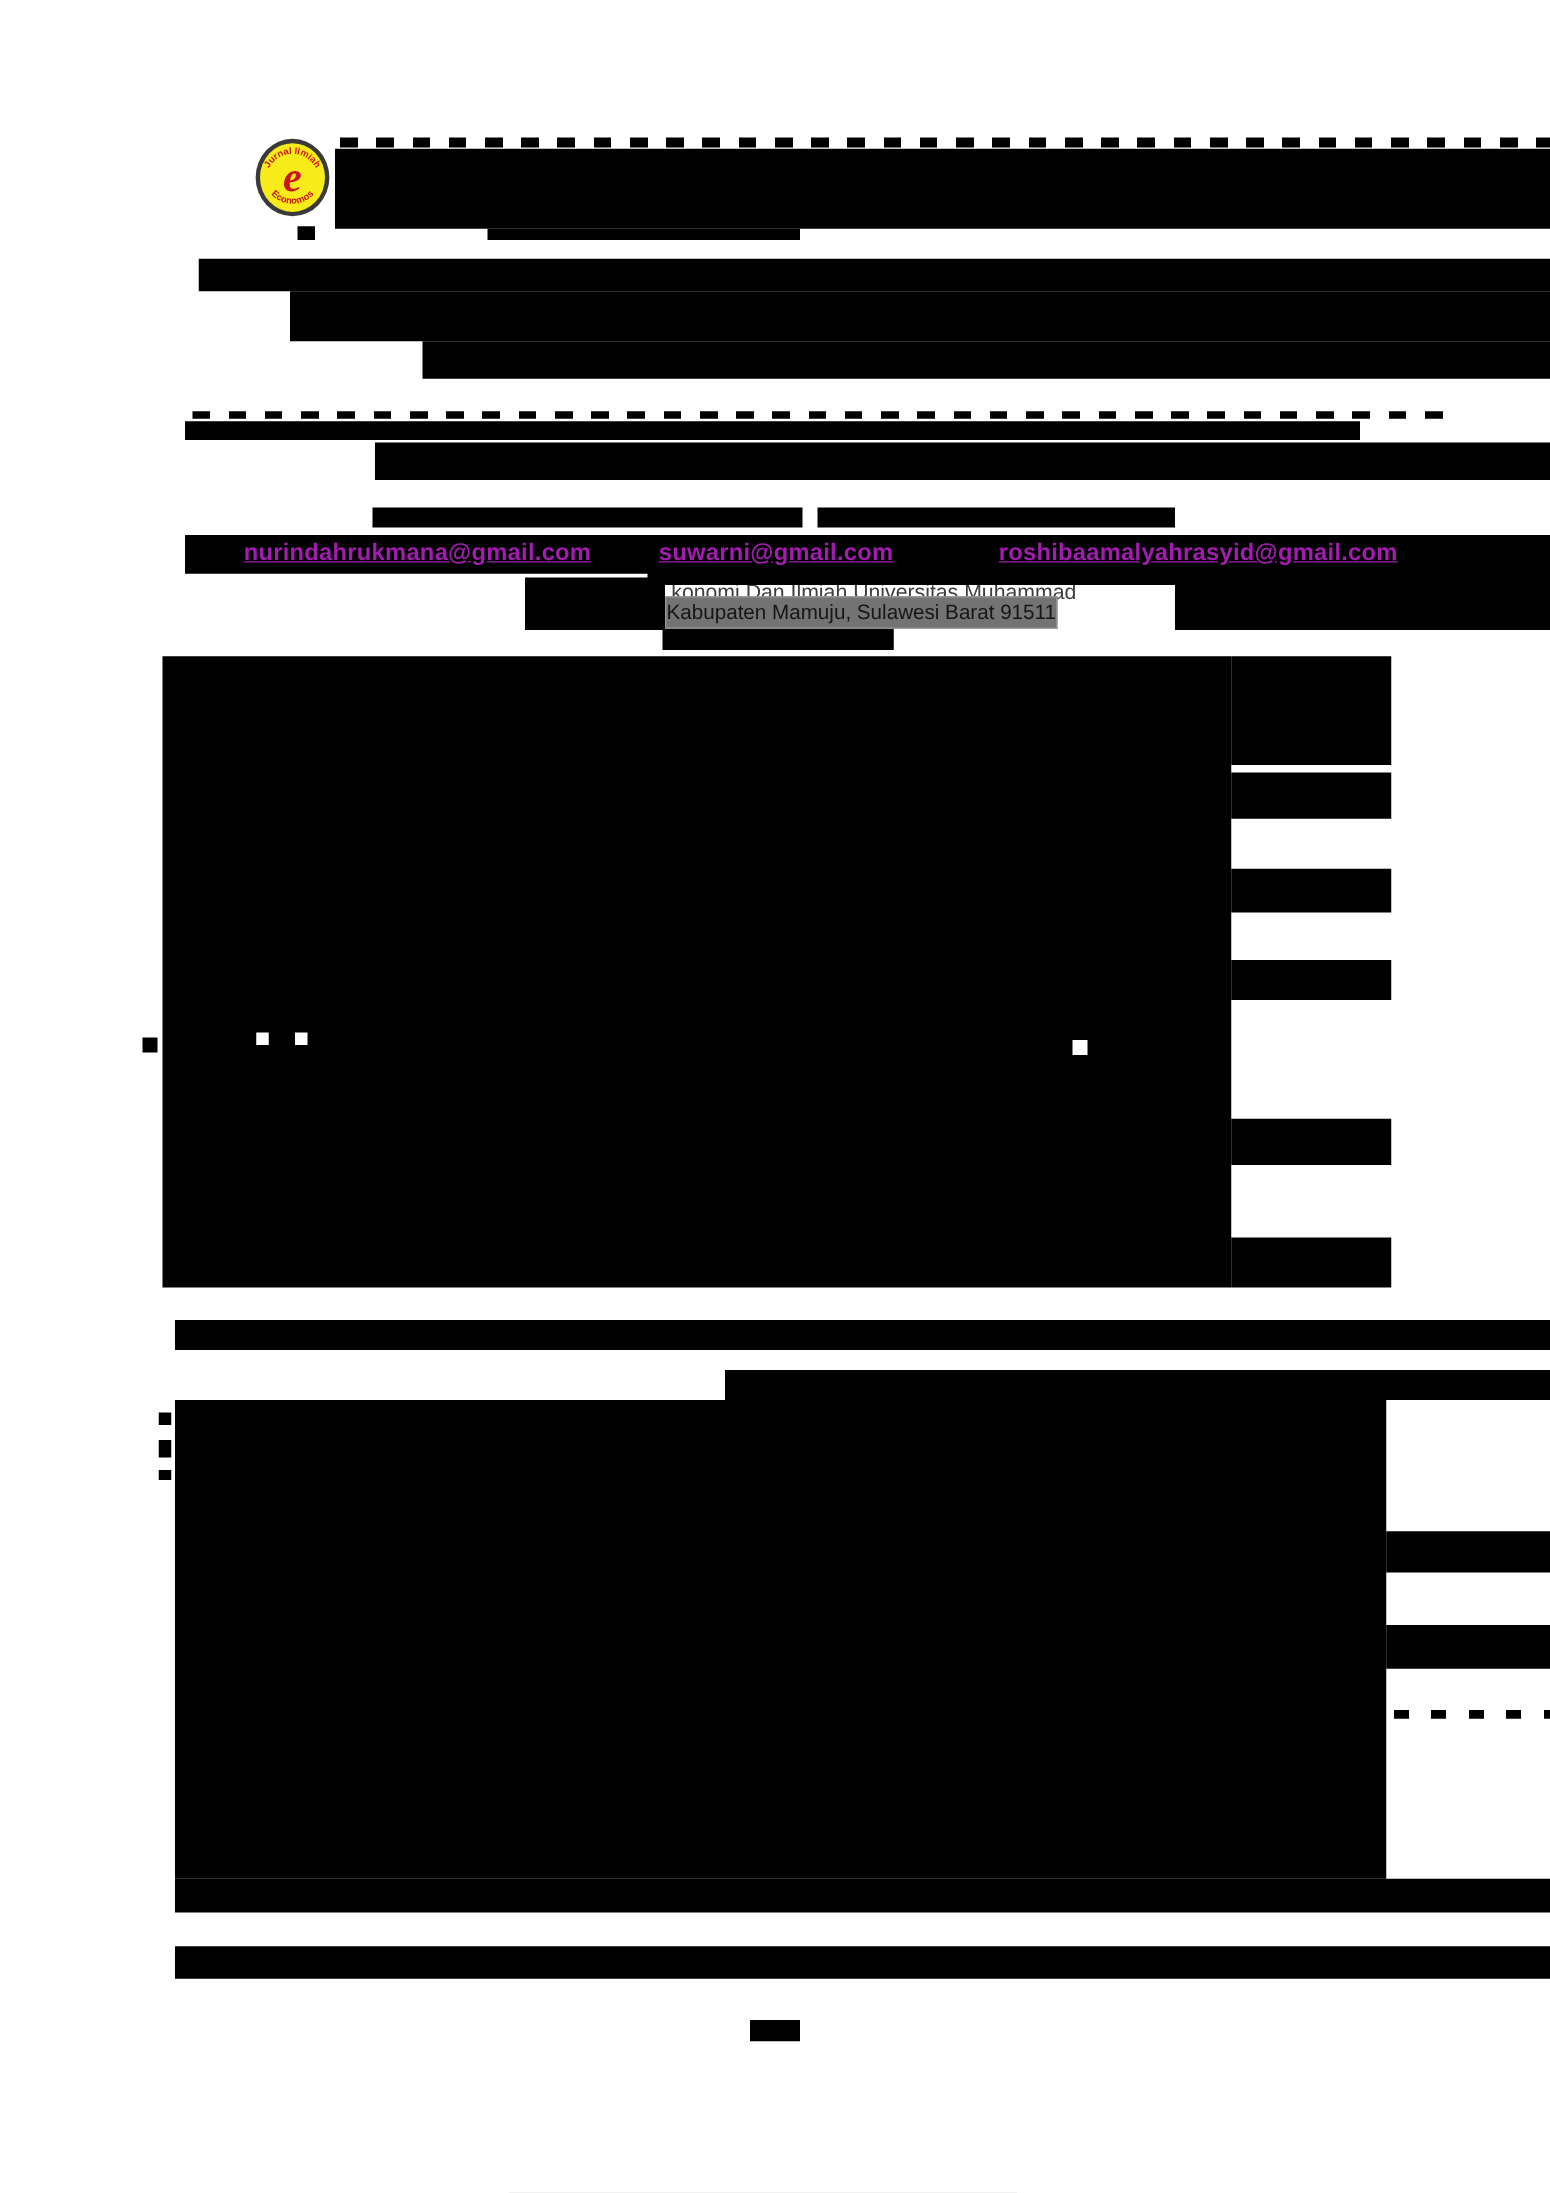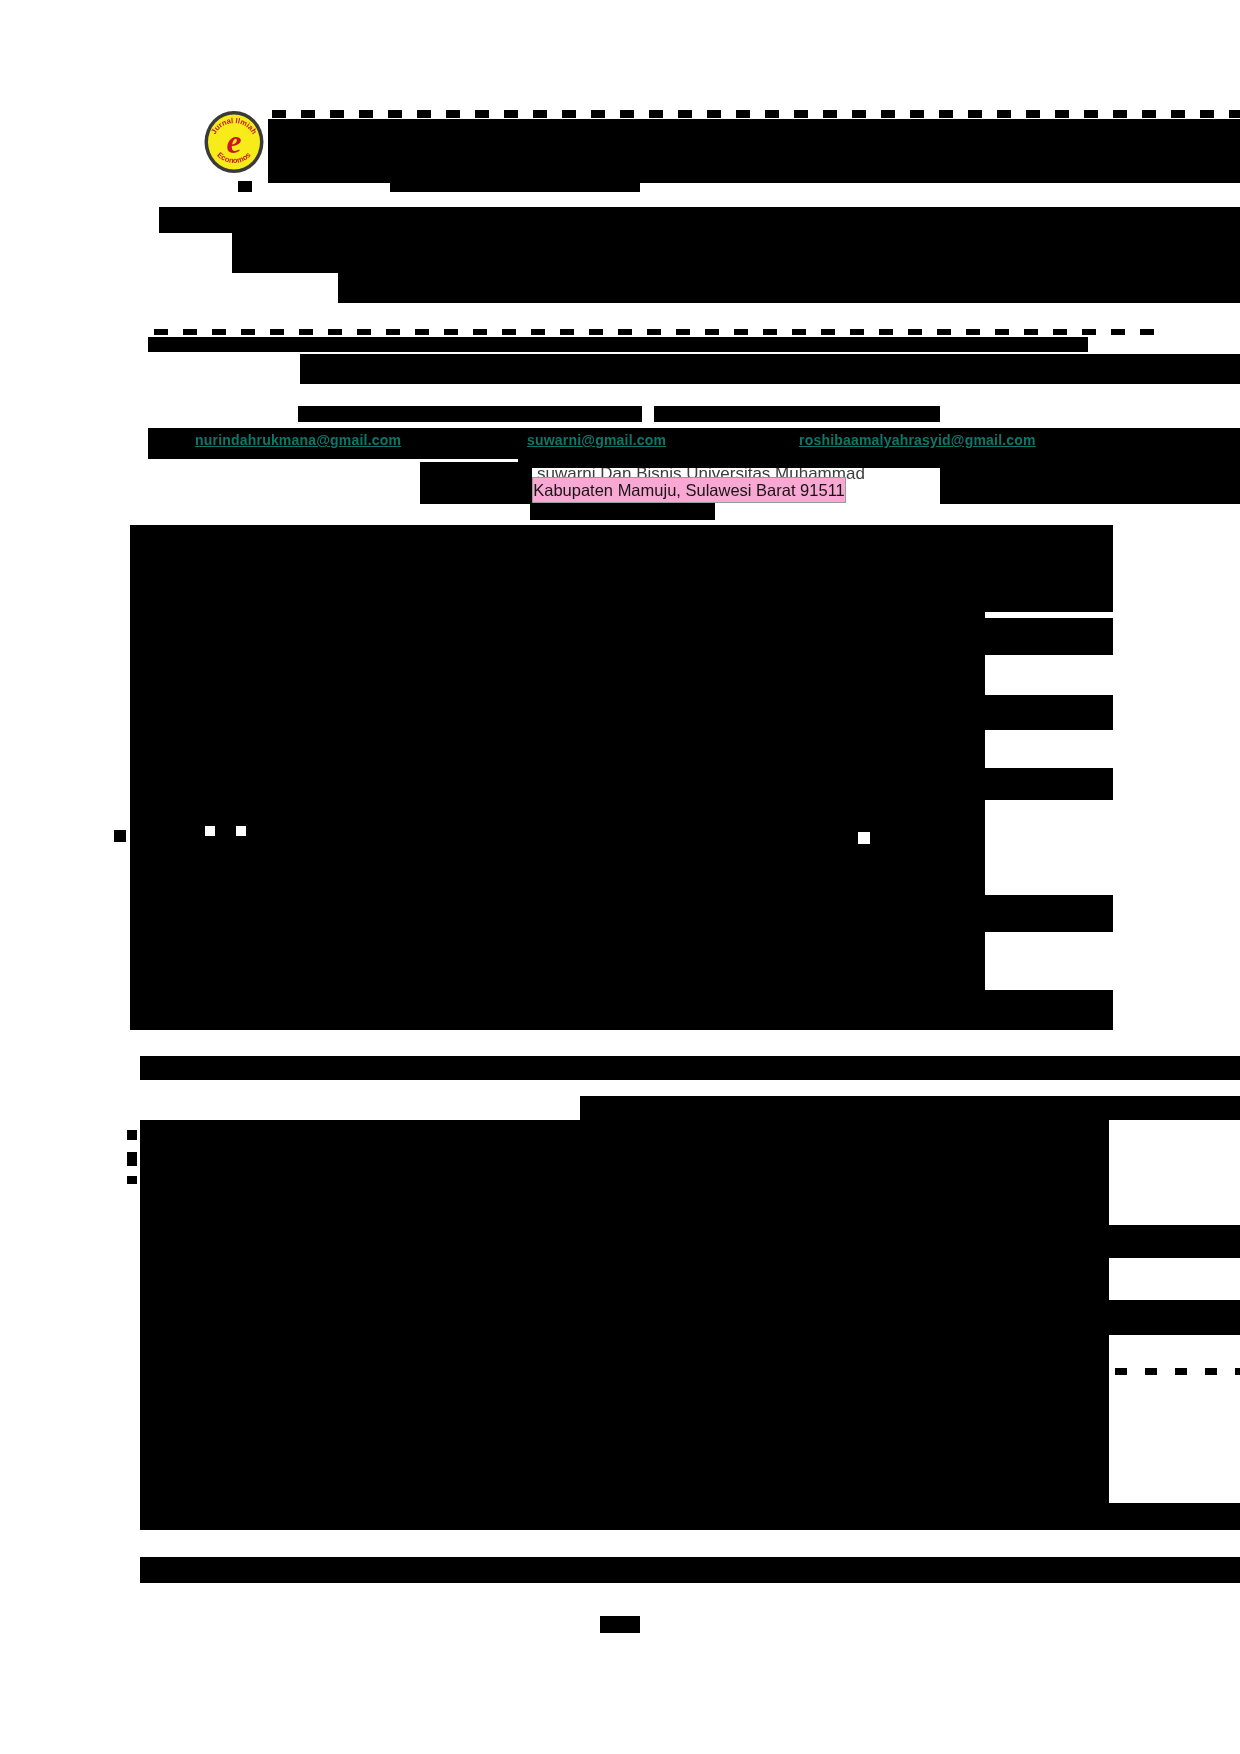--- a/index.html
+++ b/index.html
@@ -6,30 +6,30 @@
   #page{
     position:relative;width:1240px;height:1754px;background:#ffffff;
     margin:0 auto;overflow:hidden;
     font-family:"Liberation Sans",sans-serif;
   }
   .rx{position:absolute;background:#000;}
   .dashrow{position:absolute;background:repeating-linear-gradient(90deg,#000 0 14px,transparent 14px 29px);}
   .dashrow2{position:absolute;background:repeating-linear-gradient(90deg,#000 0 12px,transparent 12px 30px);}
   .whitesq{position:absolute;background:#fff;}
   .email{
-    position:absolute;top:432px;color:#0f766e;font-weight:bold;font-size:14px;
+    position:absolute;top:432px;color:#a21caf;font-weight:bold;font-size:19px;
     text-decoration:underline;letter-spacing:.2px;white-space:nowrap;z-index:6;
   }
   #affil-fragment{
     position:absolute;left:537px;top:464px;font-size:17px;color:#3d3d3d;
     white-space:nowrap;z-index:2;
   }
   #address-box{
     position:absolute;left:532px;top:477px;width:312px;height:24px;
-    background:#f9a8d4;border:1px solid #9a9a9a;z-index:5;
+    background:#737373;border:1px solid #9a9a9a;z-index:5;
     font-size:16.5px;color:#161616;line-height:24px;text-align:center;white-space:nowrap;
   }
   .z3{z-index:3;} .z4{z-index:4;}
   #logo{position:absolute;left:203px;top:110px;width:62px;height:64px;}
 </style>
 </head>
 <body>
 
 <div id="page">
 
@@ -63,21 +63,21 @@
   <div class="rx" style="left:300px;top:354px;width:940px;height:30px;"></div>
 
   <div class="rx" style="left:298px;top:406px;width:344px;height:16px;"></div>
   <div class="rx" style="left:654px;top:406px;width:286px;height:16px;"></div>
 
   <div class="rx" style="left:148px;top:428px;width:1092px;height:31px;"></div>
   <a class="email" style="left:195px;" href="#">nurindahrukmana@gmail.com</a>
   <a class="email" style="left:527px;" href="#">suwarni@gmail.com</a>
   <a class="email" style="left:772px;margin-left:27px;" href="#">roshibaamalyahrasyid@gmail.com</a>
 
-  <div id="affil-fragment">suwarni Dan Bisnis Universitas Muhammad</div>
+  <div id="affil-fragment">konomi Dan Ilmiah Universitas Muhammad</div>
   <div class="rx z3" style="left:518px;top:456px;width:600px;height:12px;"></div>
   <div class="rx z4" style="left:420px;top:462px;width:112px;height:42px;"></div>
   <div class="rx z4" style="left:940px;top:456px;width:300px;height:48px;"></div>
   <div id="address-box">Kabupaten Mamuju, Sulawesi Barat 91511</div>
 
   <div class="rx" style="left:530px;top:498px;width:185px;height:22px;"></div>
   <div class="rx" style="left:130px;top:525px;width:855px;height:505px;"></div>
 
   <div class="rx" style="left:985px;top:525px;width:128px;height:87px;"></div>
   <div class="rx" style="left:985px;top:618px;width:128px;height:37px;"></div>

